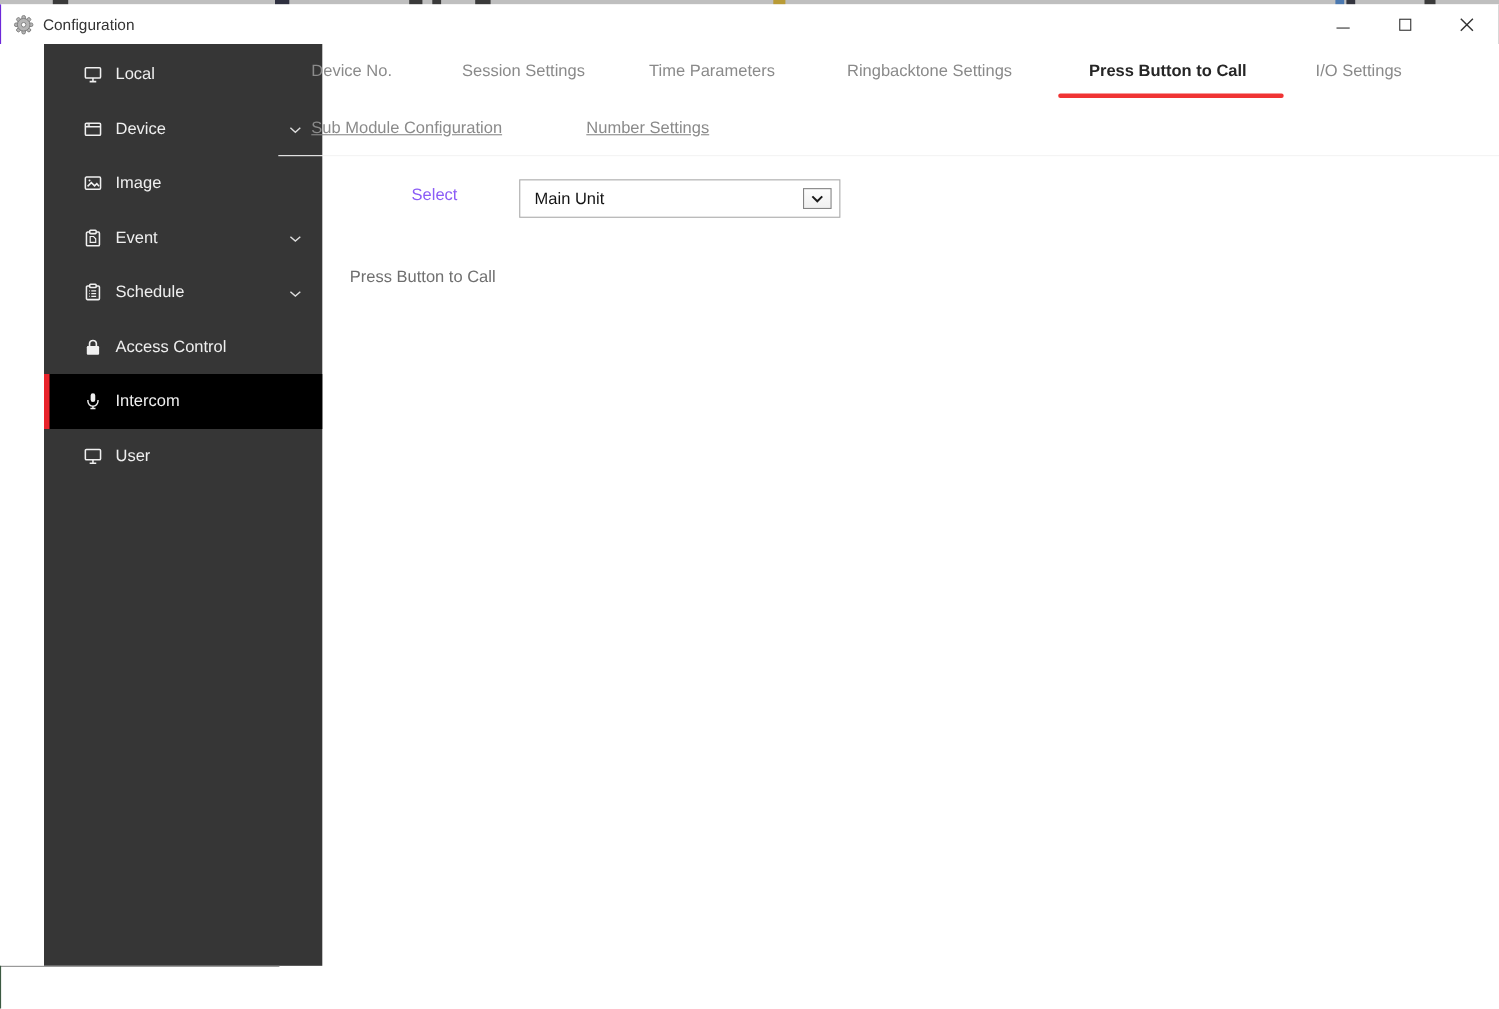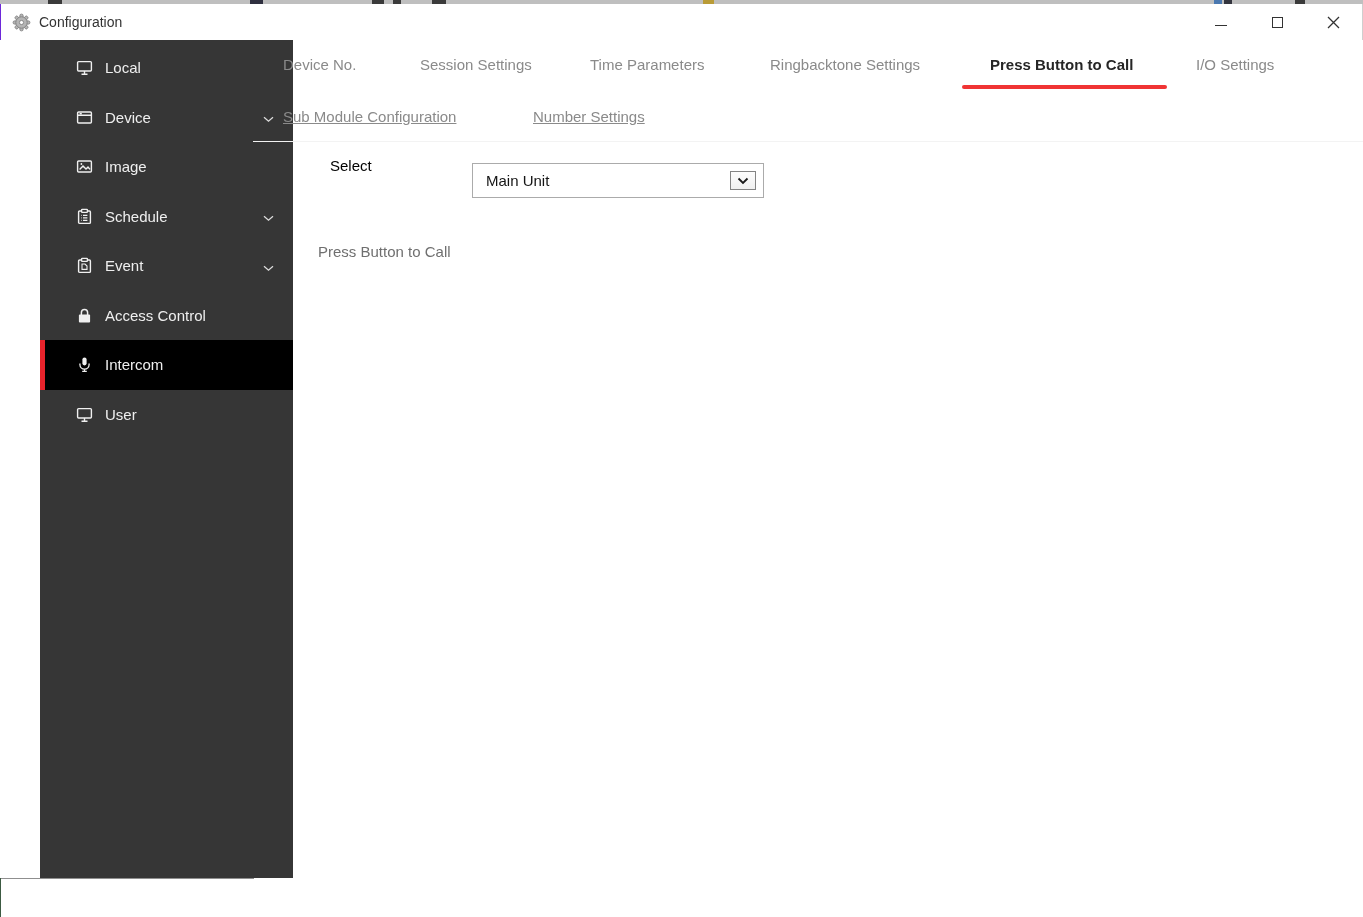--- a/index.html
+++ b/index.html
@@ -40,22 +40,22 @@
   .tab-underline { position:absolute; left:962px; top:85px; width:205px; height:4px;
                    background:var(--tab-underline,#f03434); border-radius:2px; }
   .row1 { top:55px; }
   .row2 { top:107px;text-decoration:underline; }
   .t1-0 { left:283px; } .t1-1 { left:420px; } .t1-2 { left:590px; }
   .t1-3 { left:770px; } .t1-4 { left:990px; } .t1-5 { left:1196px; }
   .t2-0 { left:283px; } .t2-1 { left:533px; }
   .content-divider { position:absolute; left:253px; right:0; top:141px; height:1px; background:#f3f3f3; }
 
   
-  .select-label { position:absolute; left:330px; top:157px; width:130px; text-align:left;
-                  font-size:15px; color:#000000; }
+  .select-label { position:absolute; left:330px; top:169px; width:130px; text-align:center;
+                  font-size:15px; color:#8b5cf6; }
   .combobox { position:absolute; left:472px; top:163px; width:292px; height:35px; background:#ffffff;
               border:1px solid #ababab; cursor:default; }
   .combobox .value { position:absolute; left:13px; top:0; height:33px; line-height:33px;
                      font-size:15px; color:#141414; }
   .combo-arrow-btn { position:absolute; right:7px; top:7px; width:26px; height:19px;
                      border:1px solid #848484; background:linear-gradient(#fdfdfd,#f0f0f0);
                      display:flex; align-items:center; justify-content:center; }
   .section-label { position:absolute; left:318px; top:243px; font-size:15px; color:#6f6f6f; }
 </style>
 </head>
@@ -138,41 +138,41 @@
         </svg>
     </span>
     <span class="nlabel">Image</span>
   </div>
 
   <div class="nav-item">
     <span class="nicon">
       <svg width="17" height="17" viewBox="0 0 17 17" fill="none" stroke="#f0f0f0" stroke-width="1.4">
         <rect x="2.6" y="3" width="11.8" height="12.4" rx="1"></rect>
         <rect x="5.6" y="1.4" width="5.8" height="3" rx="0.7" fill="#363636"></rect>
-        <path d="M7 7.4h4.4M7 9.9h4.4M7 12.4h4.4" stroke-width="1.1"></path>
-        <path d="M5.2 7.4h.6M5.2 9.9h.6M5.2 12.4h.6" stroke-width="1.1"></path>
-        </svg>
-    </span>
-    <span class="nlabel">Schedule</span>
+        <path d="M6 7h3l2 2v3.4H6z" stroke-width="1.1"></path>
+        </svg>
+    </span>
+    <span class="nlabel">Event</span>
     <span class="chev">
       <svg width="11" height="7" viewBox="0 0 11 7">
           <path d="M1 1l4.5 4L10 1" stroke="#dcdcdc" stroke-width="1.3" fill="none"></path>
         </svg>
     </span>
   </div>
 
   <div class="nav-item">
     <span class="nicon">
       <svg width="17" height="17" viewBox="0 0 17 17" fill="none" stroke="#f0f0f0" stroke-width="1.4">
         <rect x="2.6" y="3" width="11.8" height="12.4" rx="1"></rect>
         <rect x="5.6" y="1.4" width="5.8" height="3" rx="0.7" fill="#363636"></rect>
-        <path d="M6 7h3l2 2v3.4H6z" stroke-width="1.1"></path>
-        </svg>
-    </span>
-    <span class="nlabel">Event</span>
+        <path d="M7 7.4h4.4M7 9.9h4.4M7 12.4h4.4" stroke-width="1.1"></path>
+        <path d="M5.2 7.4h.6M5.2 9.9h.6M5.2 12.4h.6" stroke-width="1.1"></path>
+        </svg>
+    </span>
+    <span class="nlabel">Schedule</span>
     <span class="chev">
       <svg width="11" height="7" viewBox="0 0 11 7">
           <path d="M1 1l4.5 4L10 1" stroke="#dcdcdc" stroke-width="1.3" fill="none"></path>
         </svg>
     </span>
   </div>
 
   <div class="nav-item">
     <span class="nicon">
       <svg width="17" height="17" viewBox="0 0 17 17" fill="none">

